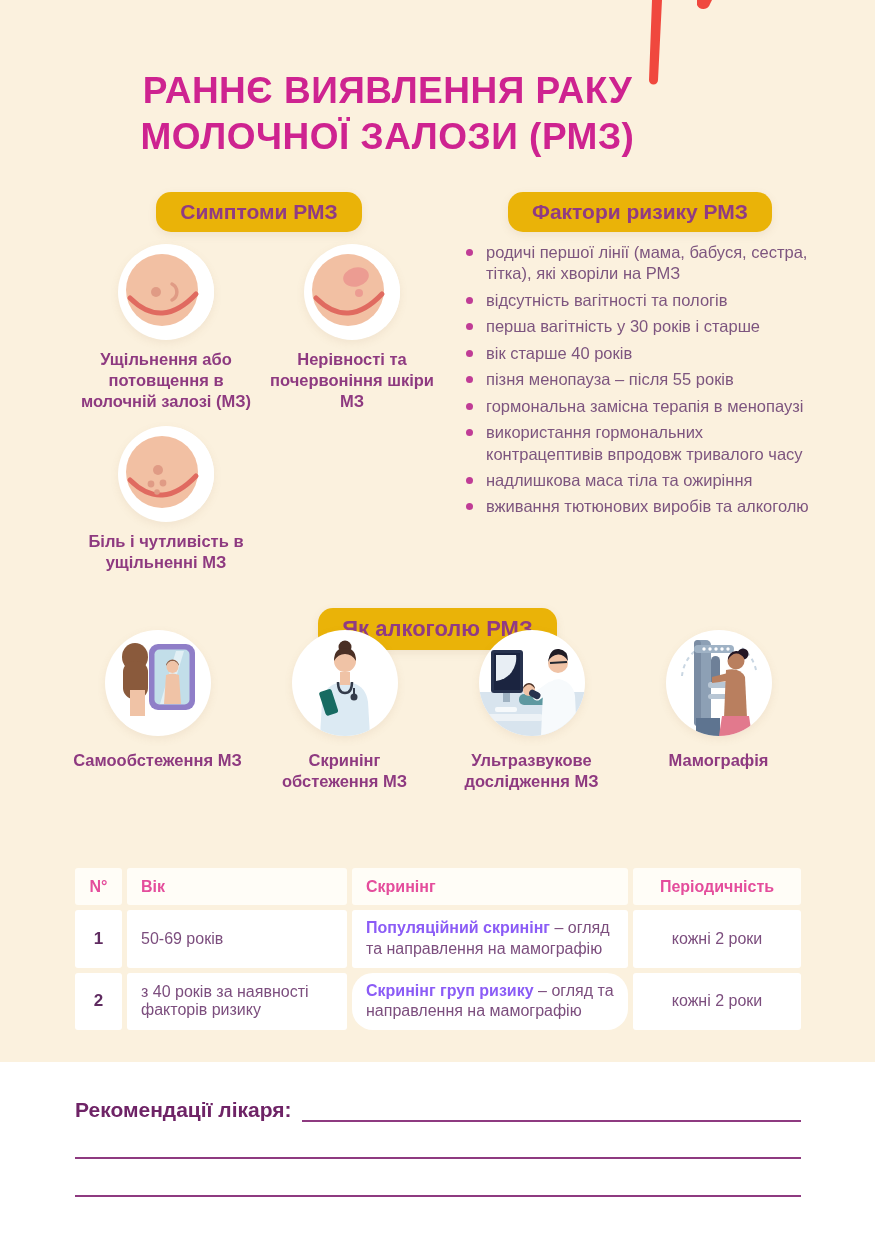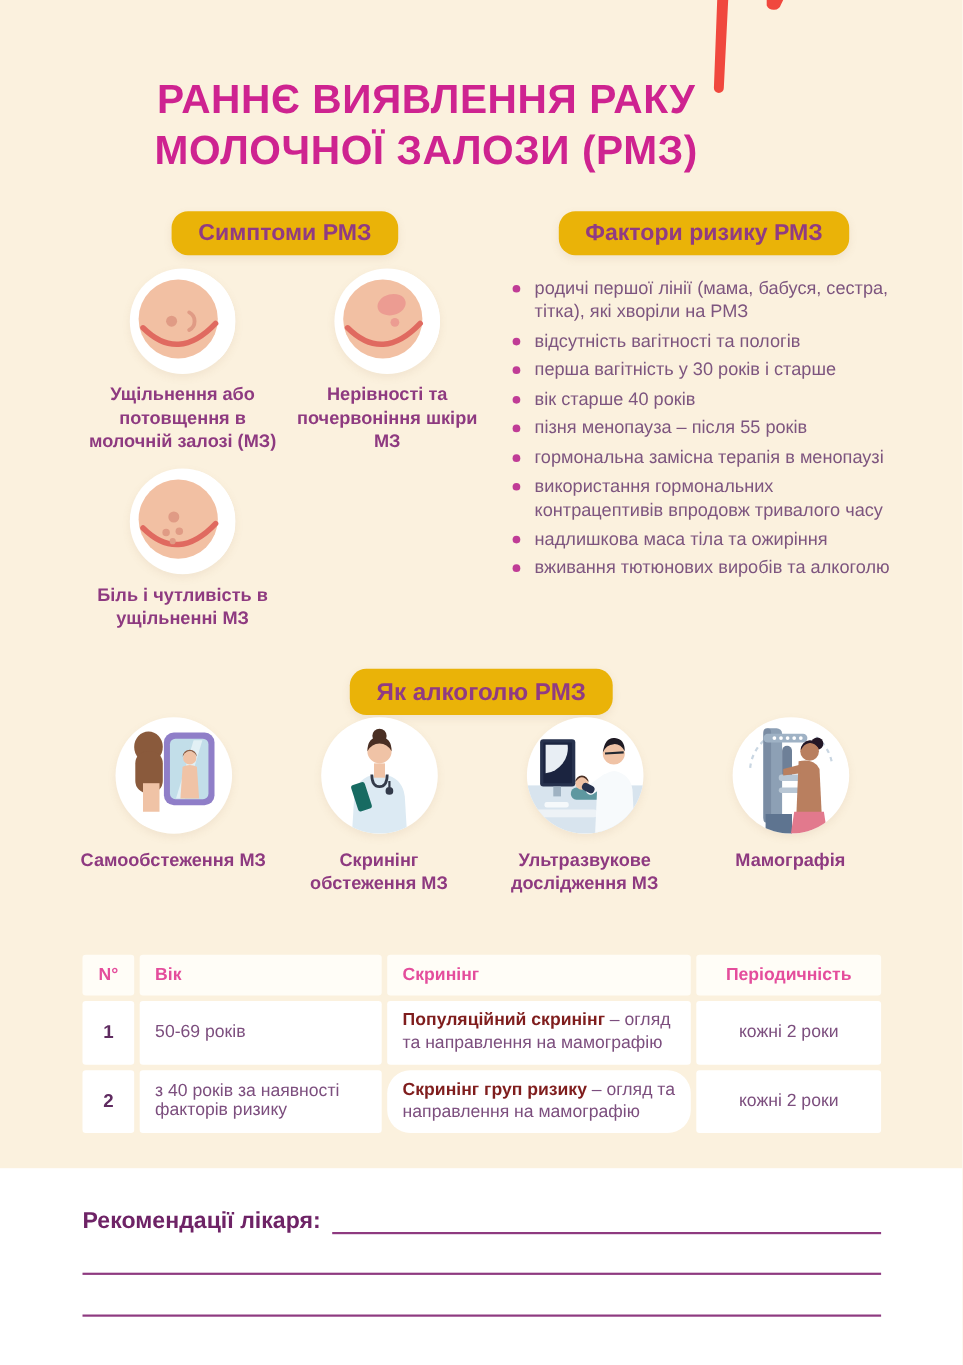--- a/index.html
+++ b/index.html
@@ -54,39 +54,39 @@
   .sym-label {
     margin-top:9px;
     font-size:16.5px; font-weight:bold;
     color:#8E3A80; line-height:1.28;
     max-width:178px;
   }
 
   
   .risk-col { position:absolute; top:192px; left:462px; width:356px; }
   .risk-col .pill-wrap { text-align:center; }
-  .risk-list { margin-top:20px; list-style:none; }
+  .risk-list { margin-top:10px; list-style:none; }
   .risk-list li {
     position:relative;
     padding-left:24px;
     font-size:16.5px; color:#7D557F;
     line-height:1.30;
     margin-bottom:5px;
   }
   .risk-list li::before {
     content:"";
     position:absolute; left:4px; top:7px;
     width:7px; height:7px; border-radius:50%;
     background:#C03C96;
   }
 
   
   .detect-header { position:absolute; top:608px; left:0; width:875px; text-align:center; }
   .detect-row {
-    position:absolute; top:652px; left:64px; width:748px;
+    position:absolute; top:630px; left:64px; width:748px;
     display:flex;
   }
   .detect-item { flex:1; display:flex; flex-direction:column; align-items:center; }
   .det-circle {
     width:106px; height:106px; border-radius:50%;
     background:#fff; overflow:hidden;
     box-shadow:0 3px 8px rgba(160,120,80,0.10);
   }
   .det-label {
     margin-top:14px;
@@ -108,21 +108,21 @@
     font-size:16px; color:#7C4E7E;
   }
   .cell.hdr {
     background:#FFFDF7;
     height:37px;
     color:#E44D9C; font-weight:bold;
   }
   .cell.body { min-height:50px; }
   .cell.center { justify-content:center; text-align:center; }
   .cell.padded { padding:6px 12px 6px 14px; }
-  .cell .lead { font-weight:bold; color:#7f1d1d; }
+  .cell .lead { font-weight:bold; color:#8b5cf6; }
   .cell.screening { display:block; padding:8px 10px 8px 14px; line-height:1.3; }
   .row-num { font-weight:bold; color:#5F2B60; font-size:17px; }
 
   
   .recommend { position:absolute; top:1094px; left:75px; width:726px; }
   .rec-row { display:flex; align-items:flex-end; height:28px; }
   .rec-label { font-size:21px; font-weight:bold; color:#6E2366; white-space:nowrap; }
   .rec-line { flex:1; border-bottom:2px solid #8E3A80; margin-left:10px; height:24px; }
   .blank-line { border-bottom:2px solid #8E3A80; margin-top:35px; height:0; }
   .blank-line + .blank-line { margin-top:36px; }

